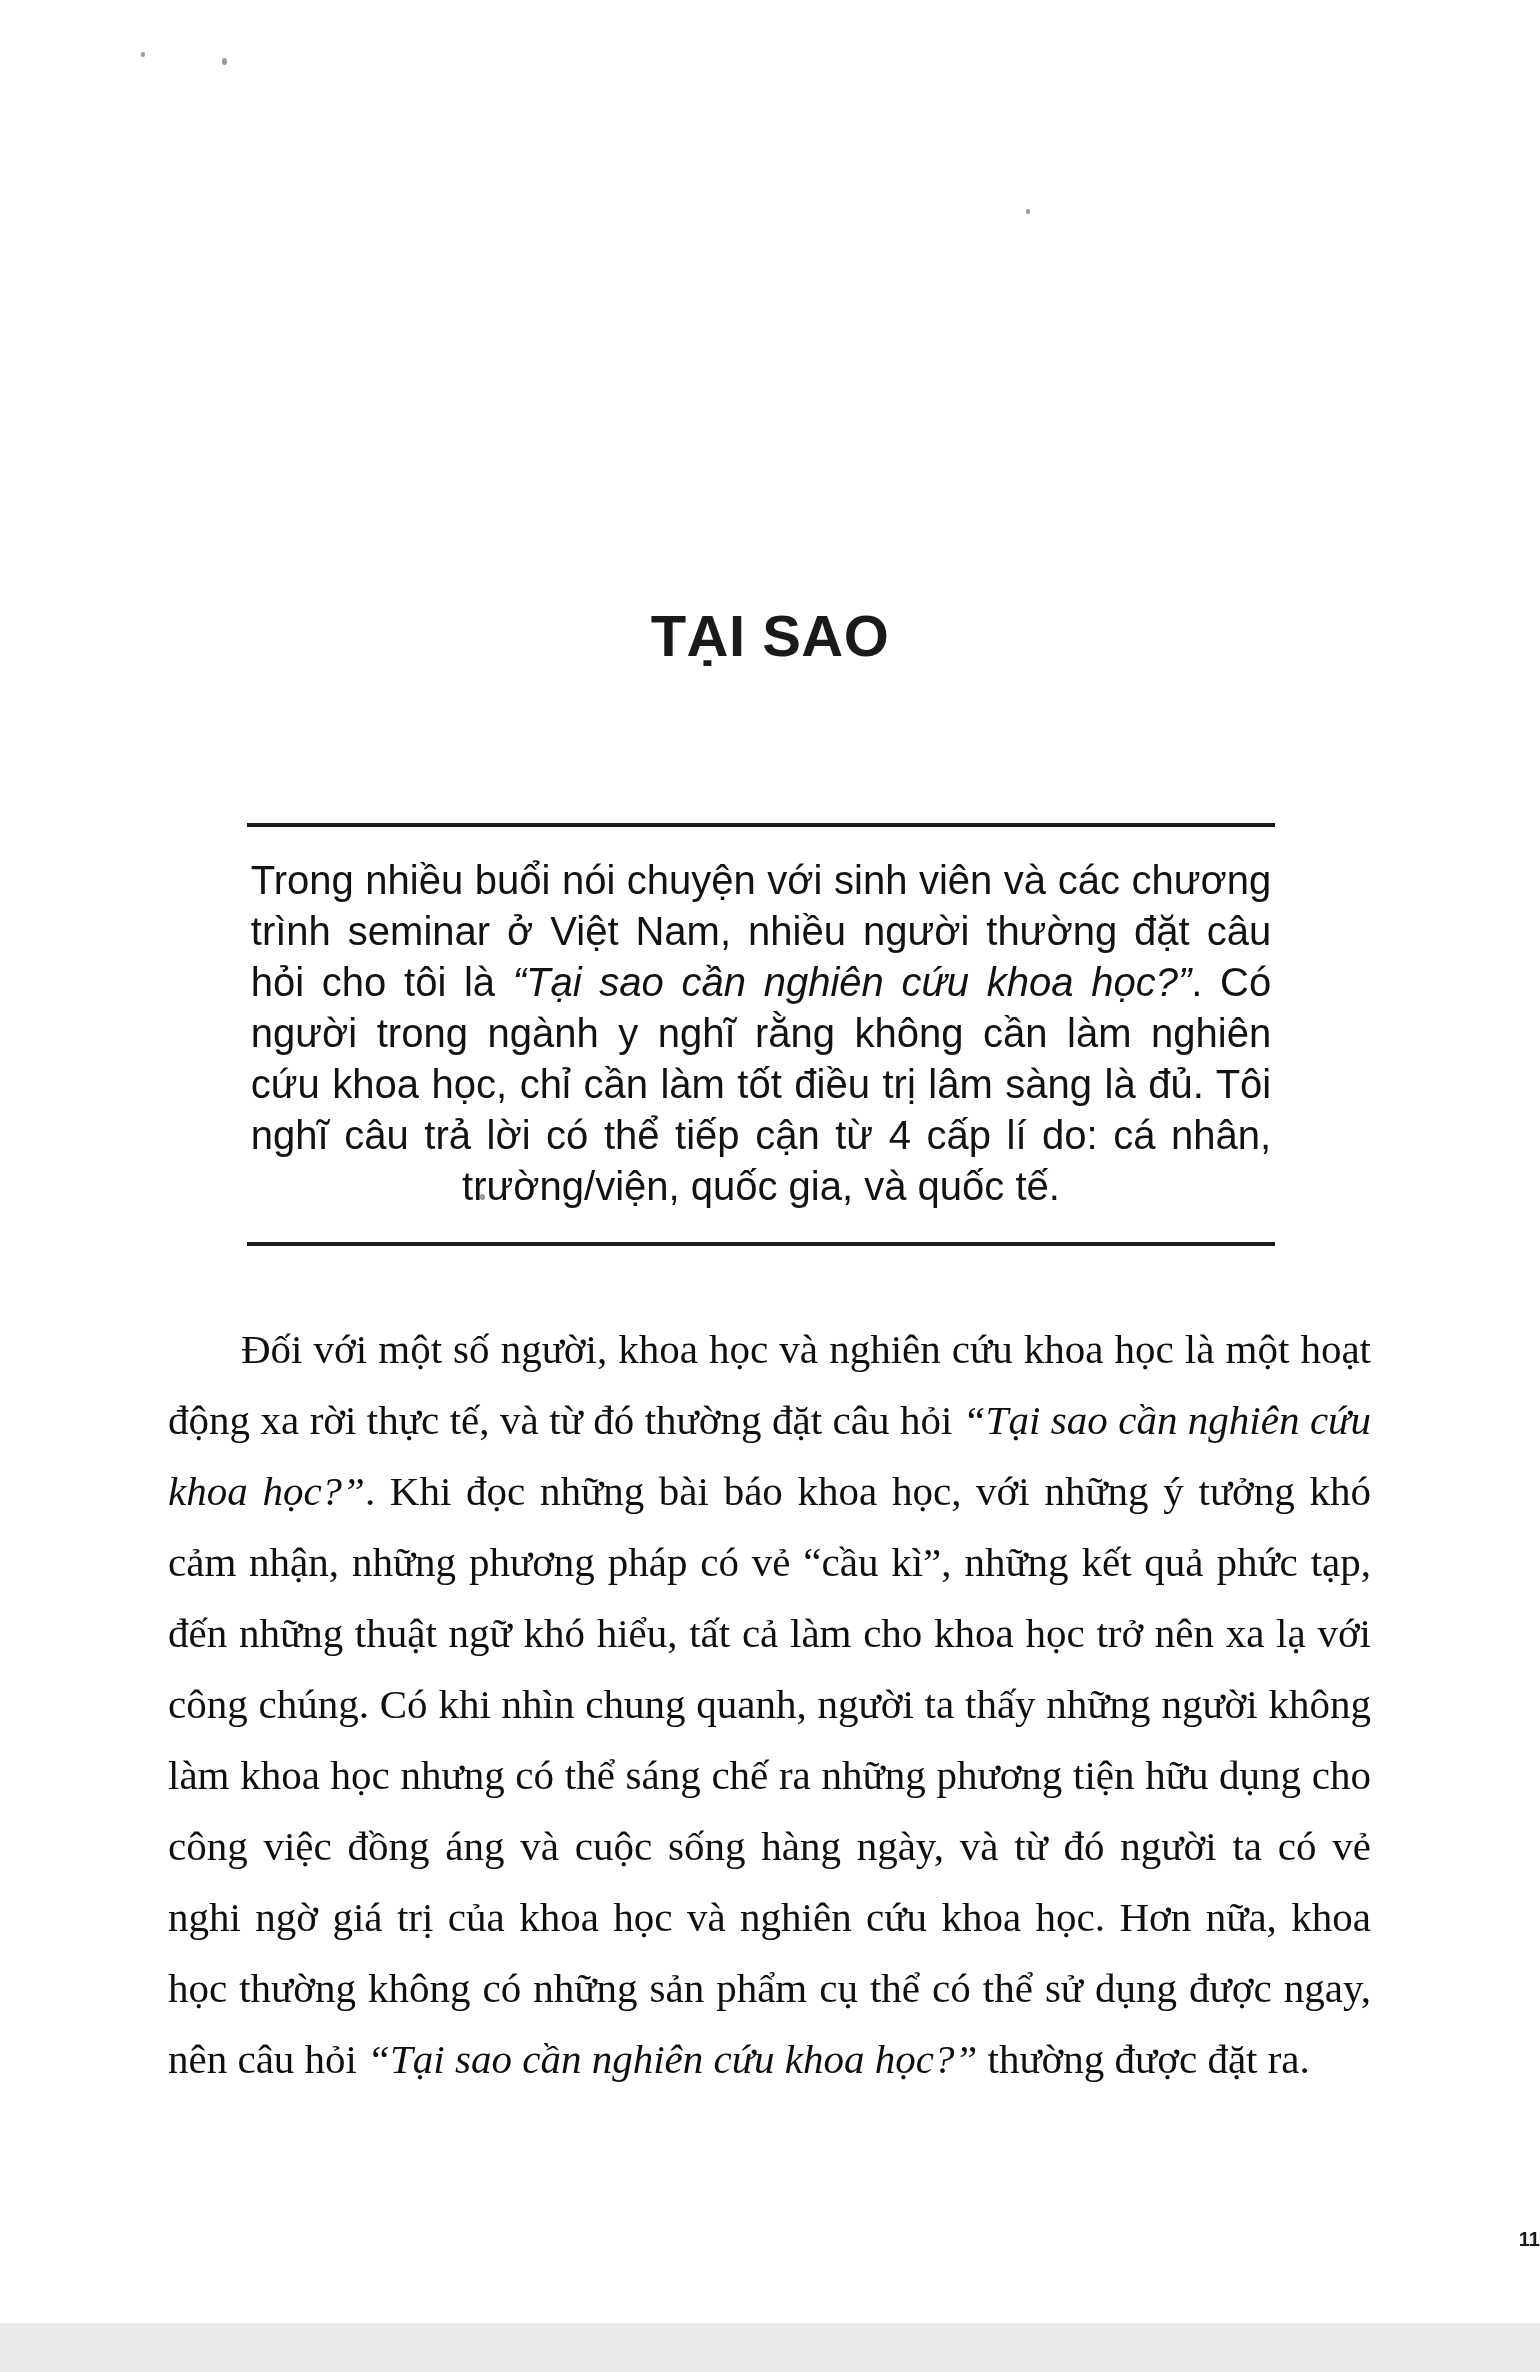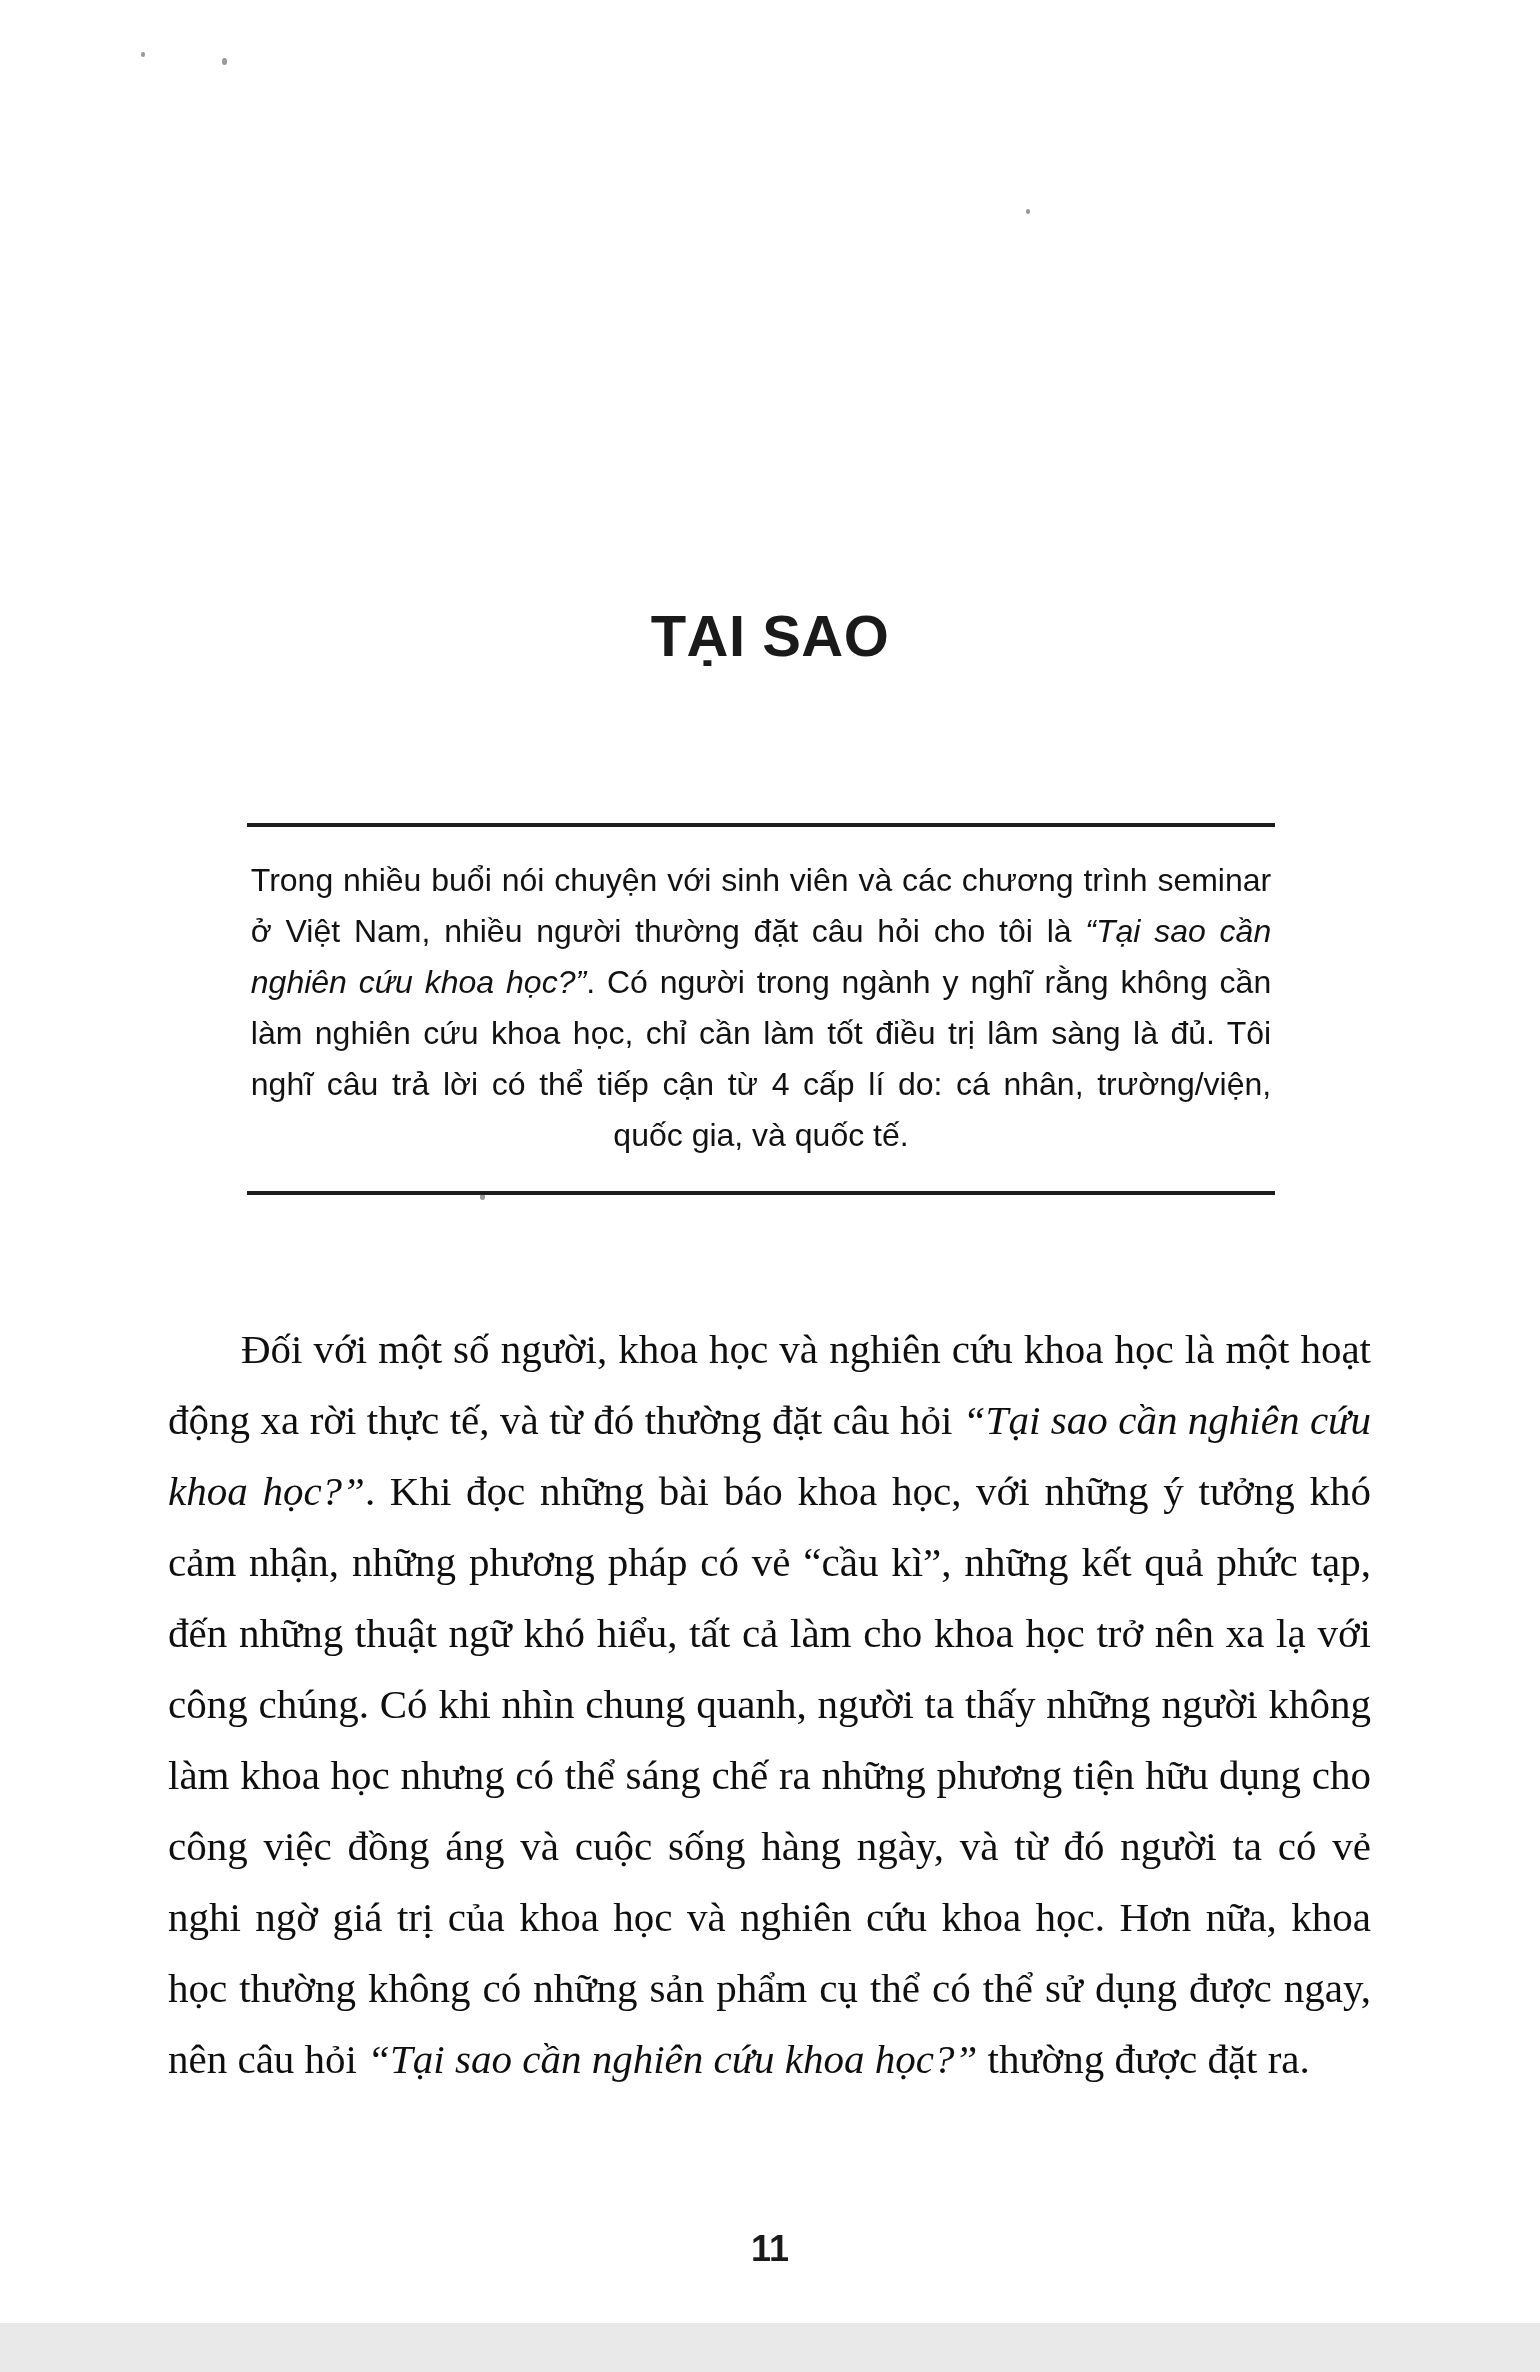--- a/index.html
+++ b/index.html
@@ -35,21 +35,21 @@
     left: 247px;
     width: 1028px;
   }
   .rule {
     height: 3.8px;
     background: #1c1c1c;
   }
   .intro-text {
     margin: 28px 3.8px 30px 3.8px;
     font-family: "Liberation Sans", sans-serif;
-    font-size: 32px;
+    font-size: 40px;
     line-height: 51px;
     color: #121212;
     text-align: justify;
     text-align-last: center;
   }
   .body-text {
     position: absolute;
     top: 1273px;
     left: 168px;
     width: 1203px;
@@ -61,24 +61,24 @@
     text-indent: 73px;
   }
   .italic {
     font-style: italic;
   }
   .page-number {
     position: absolute;
     top: 2228px;
     left: 0;
     right: 0;
-    text-align: center;
+    text-align: right;
     font-family: "Liberation Sans", sans-serif;
     font-weight: 700;
-    font-size: 36px;
+    font-size: 20px;
     color: #1a1a1a;
   }
   
   .speck {
     position: absolute;
     background: #9a9a9a;
     border-radius: 50%;
   }
   .speck.s1 { top: 58px; left: 222px; width: 4.7px; height: 6.6px; }
   .speck.s2 { top: 52px; left: 141px; width: 3.8px; height: 4.7px; }

